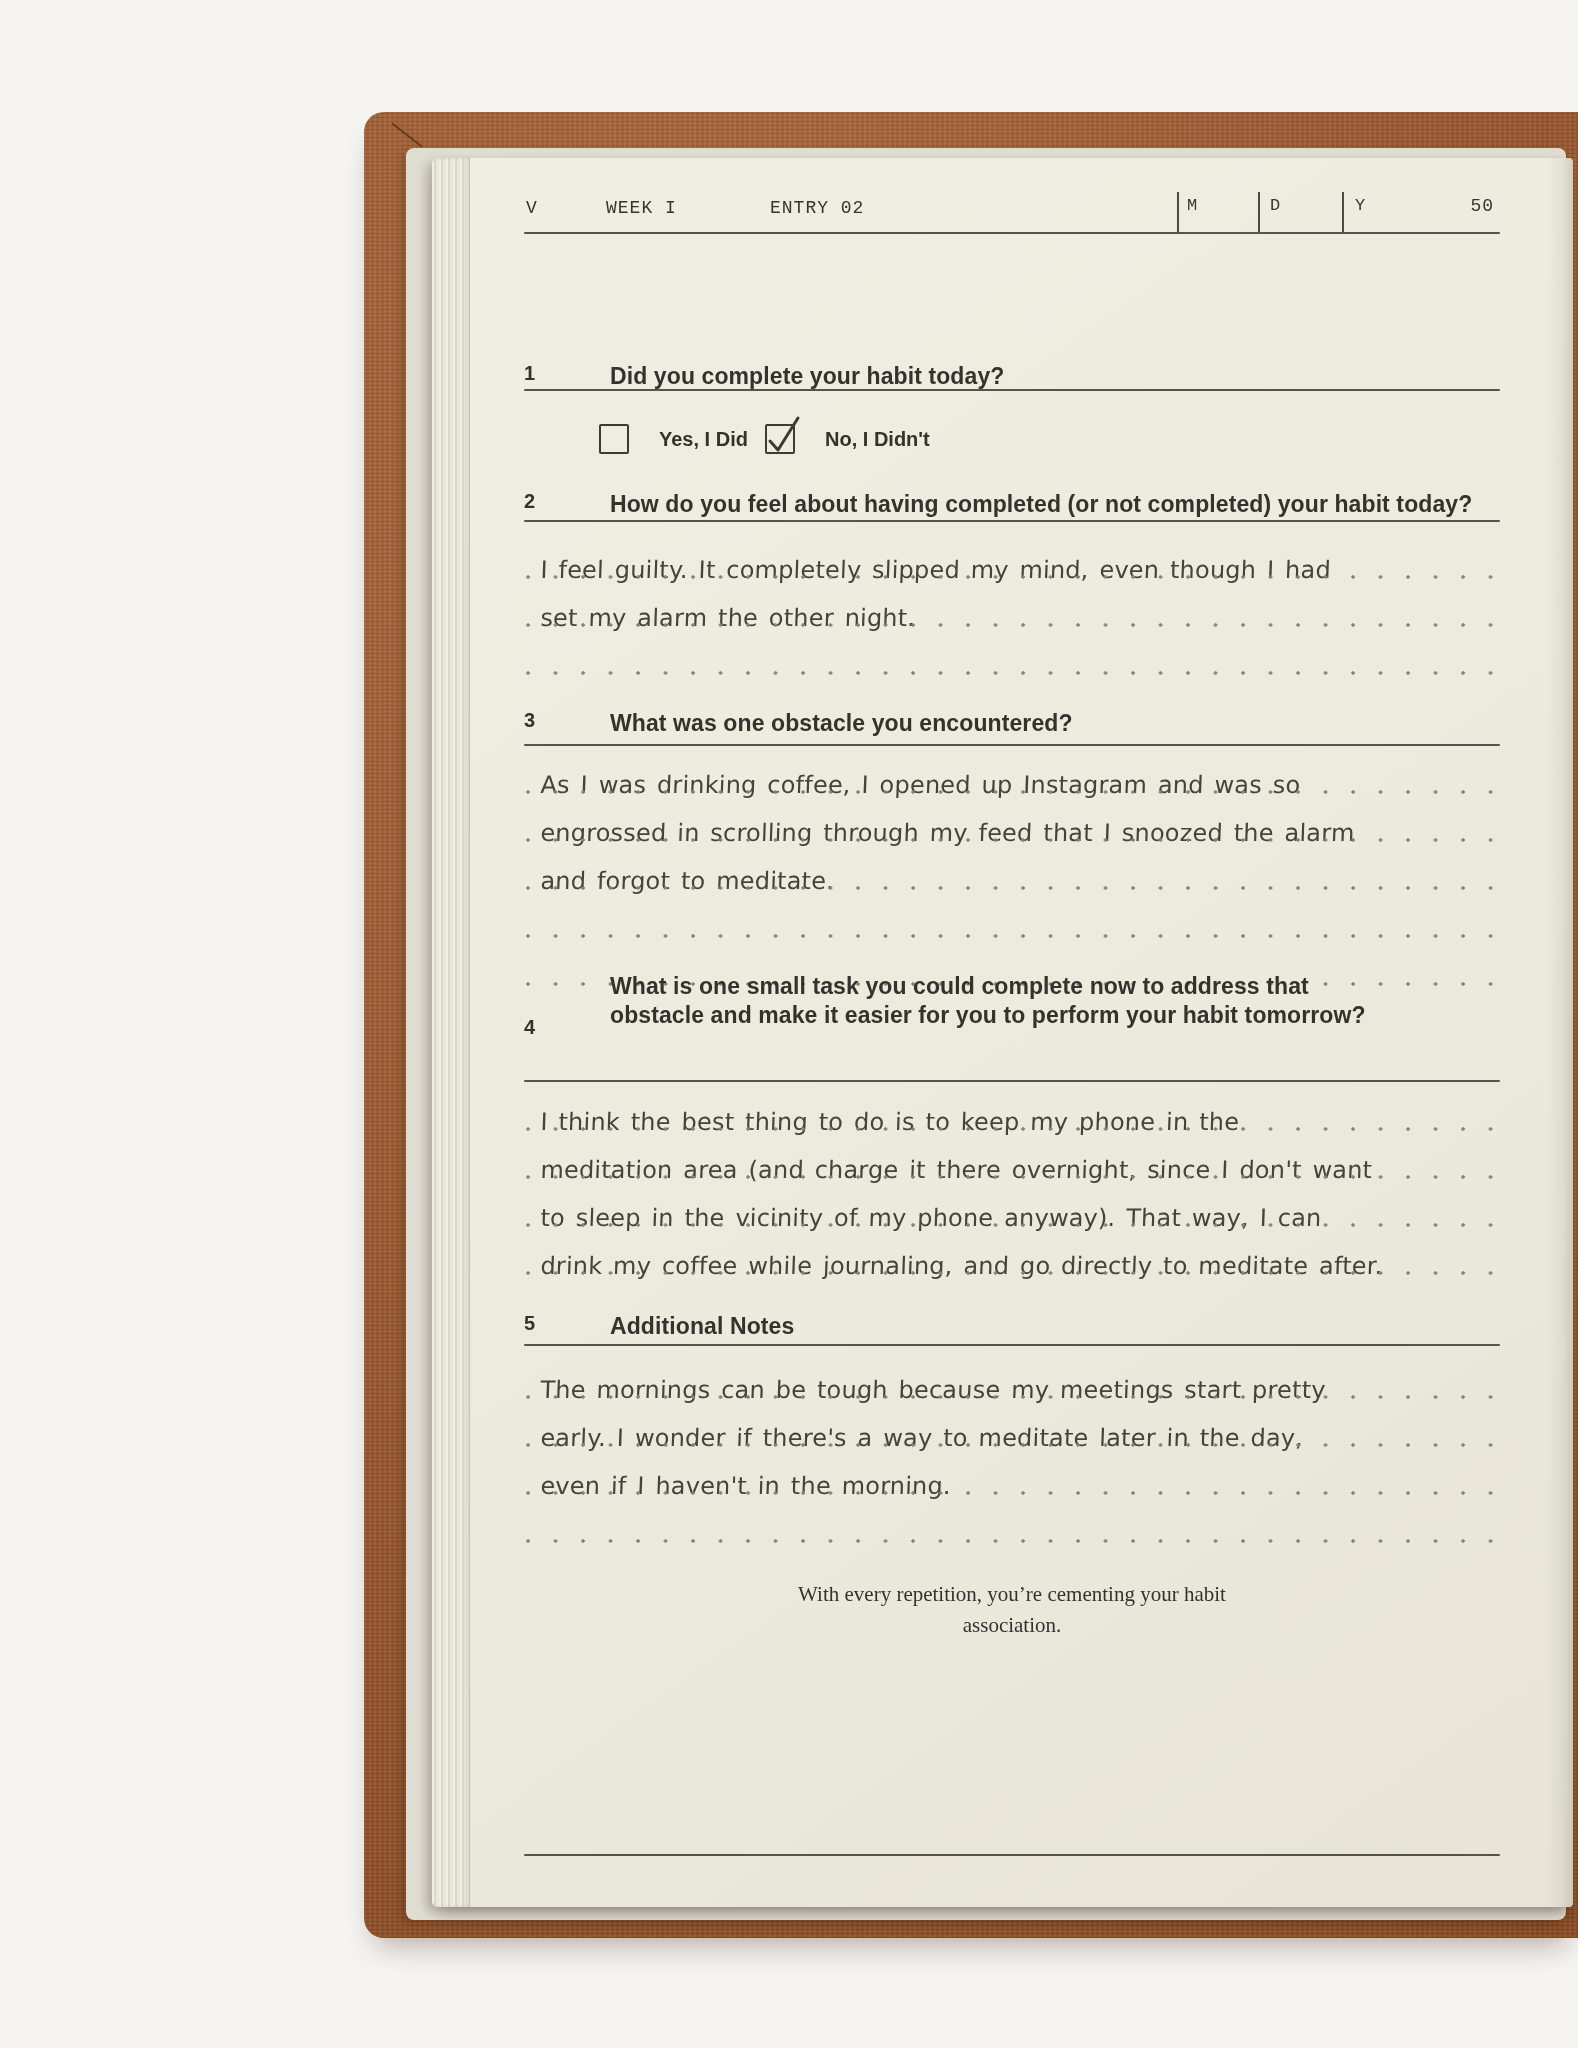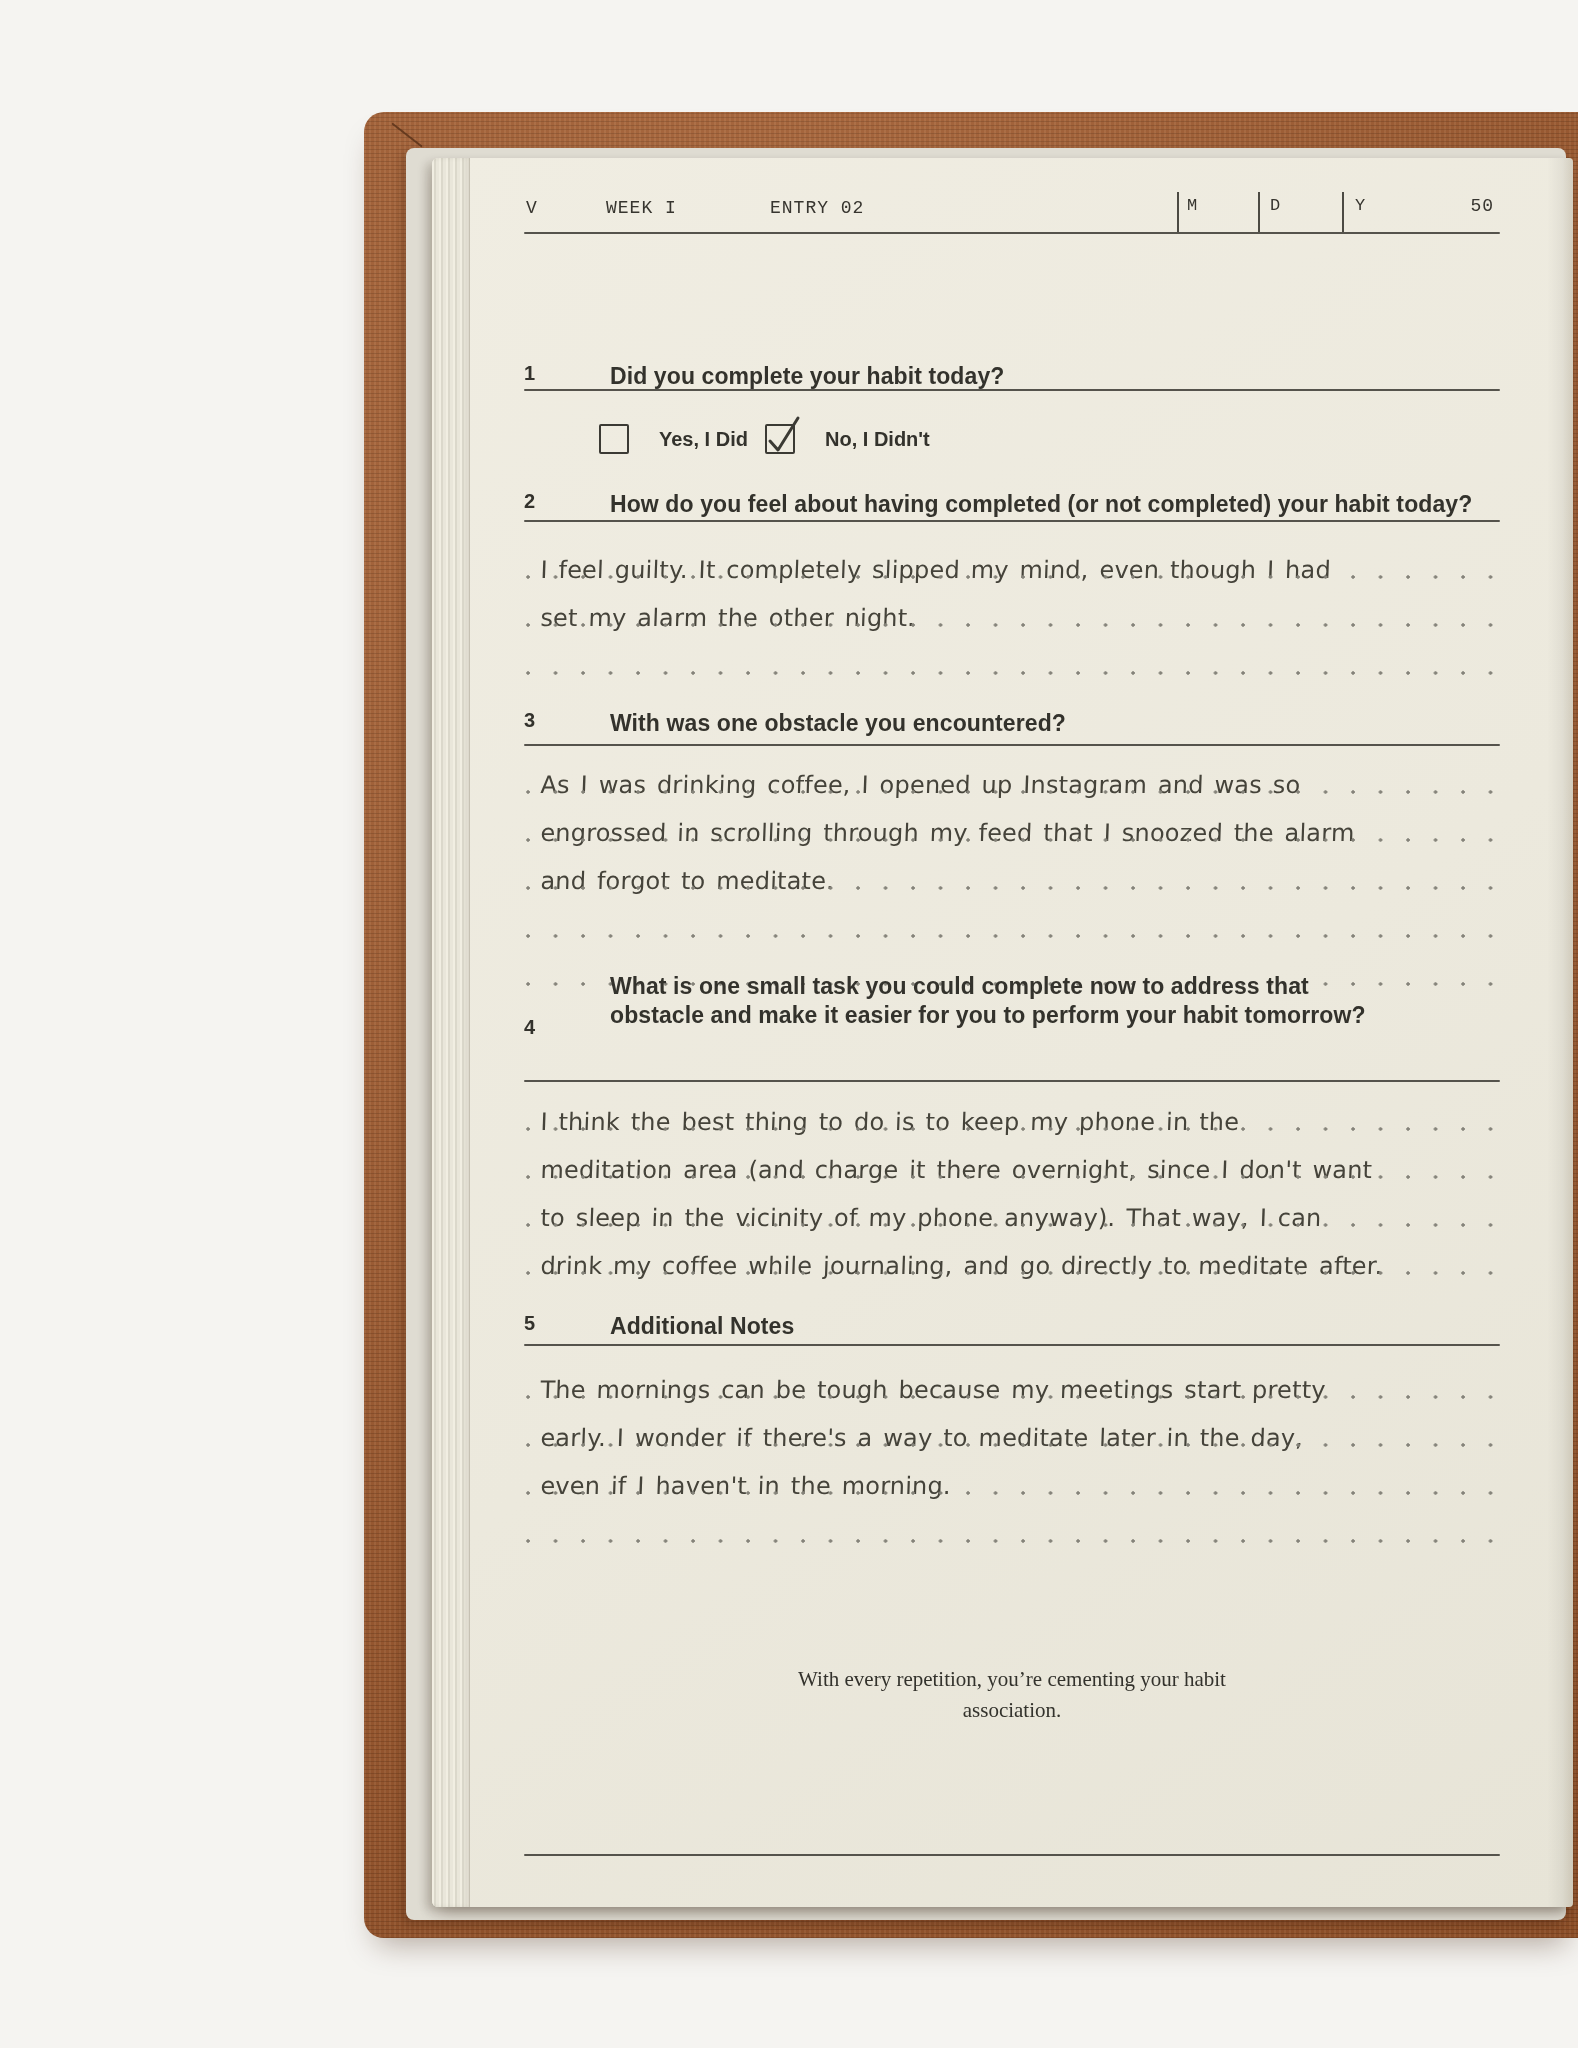--- a/index.html
+++ b/index.html
@@ -133,21 +133,21 @@
         </div>
       <div class="answer-line">
           <span class="hand">set my alarm the other night.</span>
         </div>
       <div class="answer-line">
           <span class="hand"></span>
         </div>
     </div>
 
     <div class="q-num" style="top:551px;">3</div>
-    <div class="q-label" style="top:551px;">With was one obstacle you encountered?</div>
+    <div class="q-label" style="top:551px;">What was one obstacle you encountered?</div>
     <div class="rule" style="top:586px;"></div>
     <div class="answers" style="top:588px;">
       <div class="answer-line">
           <span class="hand">As I was drinking coffee, I opened up Instagram and was so</span>
         </div>
       <div class="answer-line">
           <span class="hand">engrossed in scrolling through my feed that I snoozed the alarm</span>
         </div>
       <div class="answer-line">
           <span class="hand">and forgot to meditate.</span>
@@ -189,19 +189,19 @@
           <span class="hand">early. I wonder if there's a way to meditate later in the day,</span>
         </div>
       <div class="answer-line">
           <span class="hand">even if I haven't in the morning.</span>
         </div>
       <div class="answer-line">
           <span class="hand"></span>
         </div>
     </div>
 
-    <div class="note" style="top:1506px;">
+    <div class="note" style="top:1421px;">
       <div class="note-body">With every repetition, you’re cementing your habit association.</div>
     </div>
 
     <div class="rule" style="top:1696px;"></div>
   </div>
 </div>
 
 </body></html>

